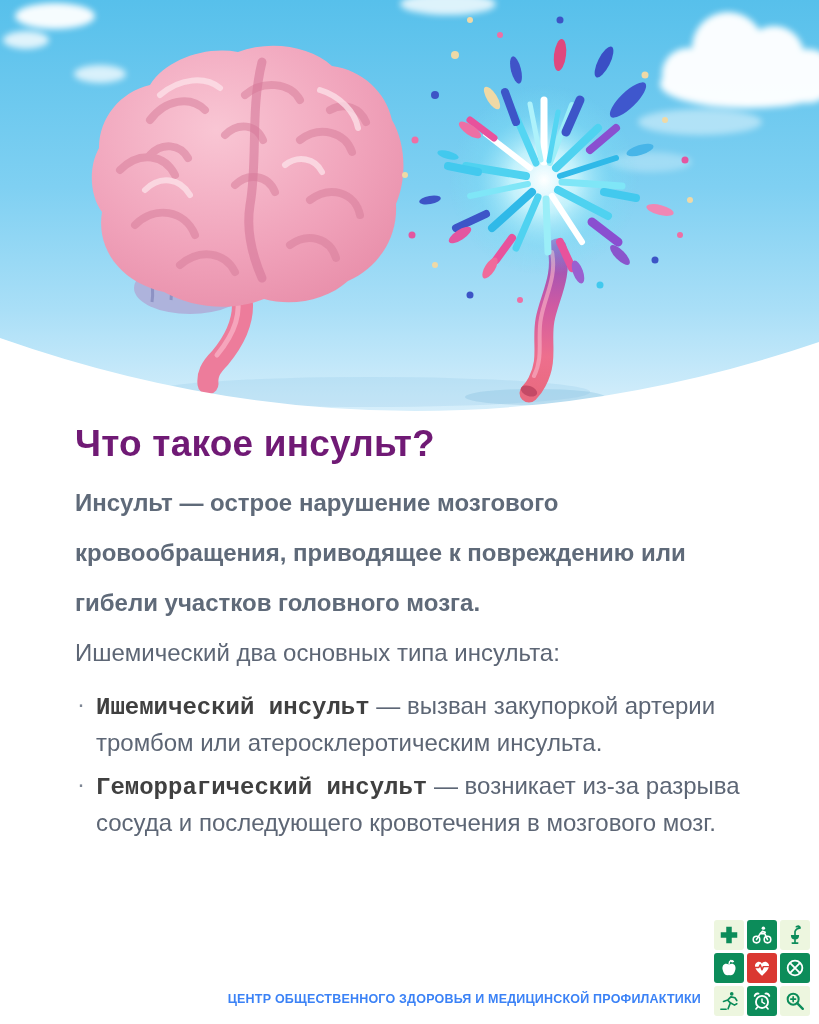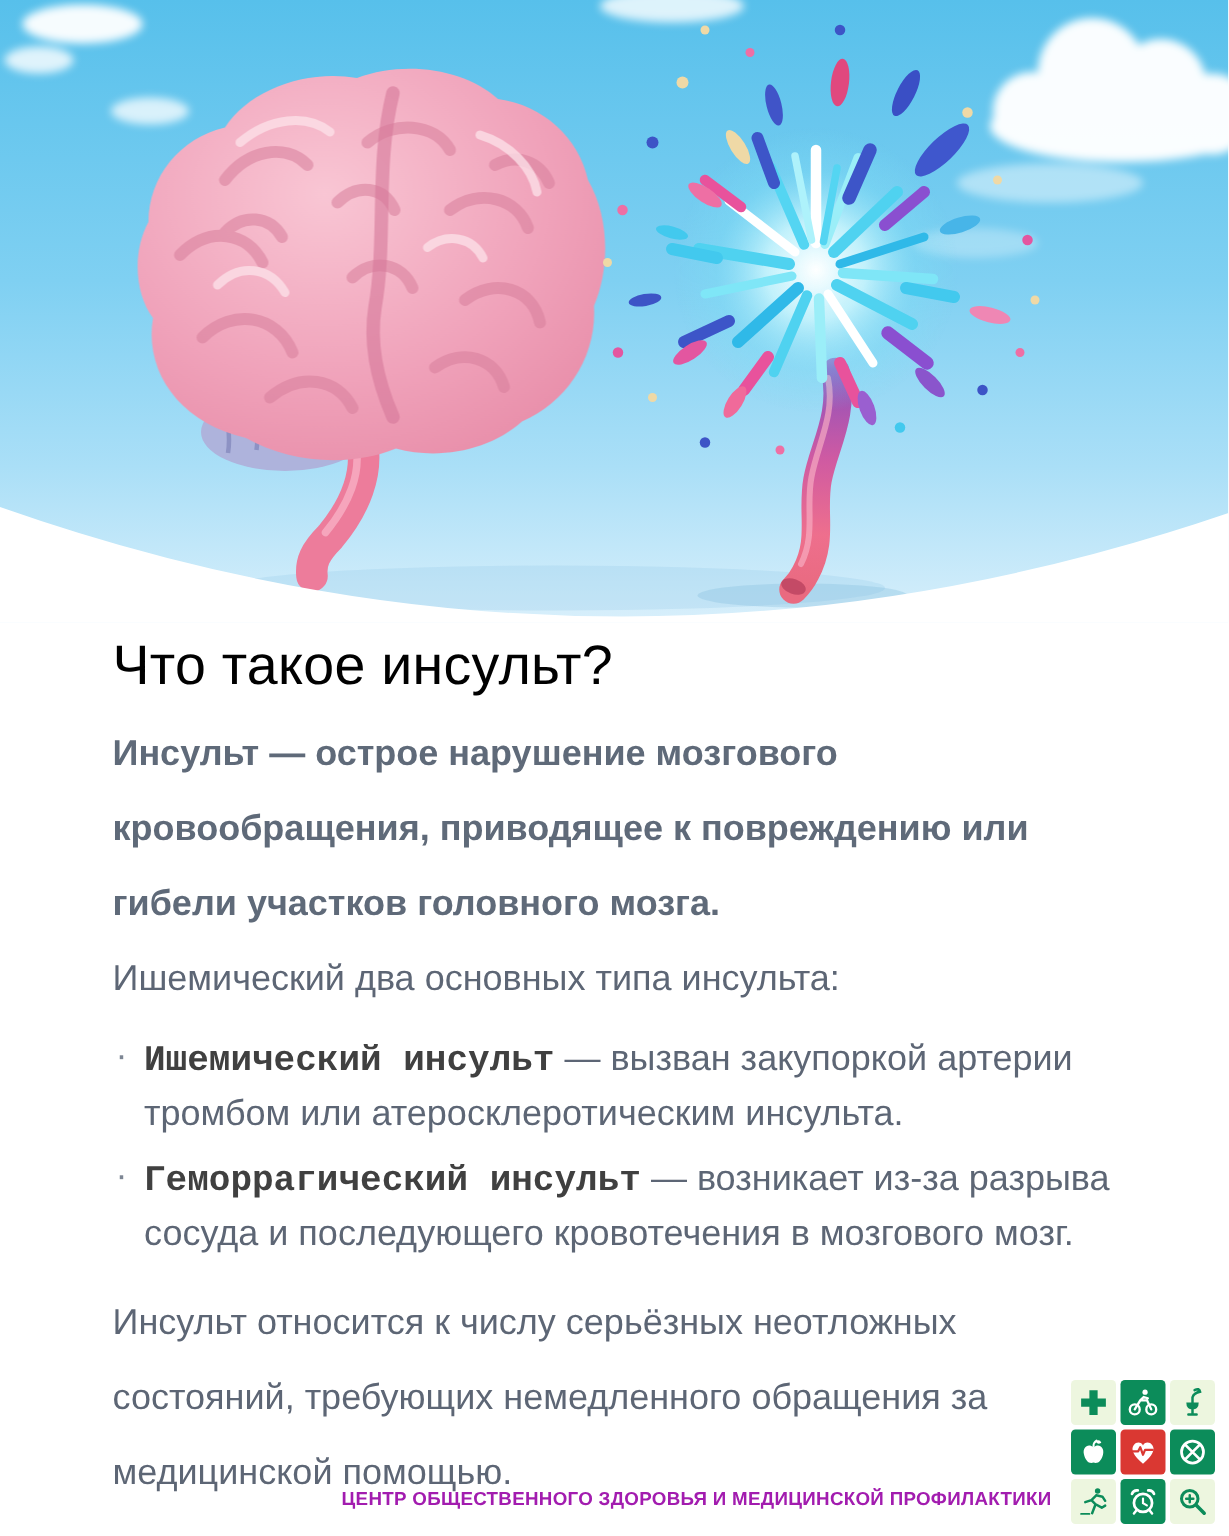--- a/index.html
+++ b/index.html
@@ -1,33 +1,33 @@
 <!DOCTYPE html>
 <html><head>
 <meta charset="utf-8">
 <style>
   html,body{margin:0;padding:0;background:#ffffff;}
   .page{position:relative;width:819px;height:1024px;overflow:hidden;background:#ffffff;
         font-family:"Liberation Sans",sans-serif;}
   .hero{position:absolute;top:0;left:0;width:819px;height:415px;}
   .hero svg{display:block;}
   .content{position:absolute;left:75px;top:418px;width:672px;color:#5d6675;}
-  .content h1{margin:6px 0 14px 0;font-size:37px;line-height:40px;font-weight:normal;
-              color:#000000;letter-spacing:.2px;}
+  .content h1{margin:6px 0 14px 0;font-size:37px;line-height:40px;font-weight:bold;
+              color:#701a75;letter-spacing:.2px;}
   .content p{margin:0;font-size:24px;line-height:50px;}
   .lead{font-weight:bold;color:#5f6a79;}
   .line2{color:#5d6675;}
   ul.bullets{list-style:none;margin:10px 0 0 0;padding:0;}
   ul.bullets li{position:relative;padding-left:21px;margin-bottom:8px;
                 font-size:24px;line-height:35px;}
   ul.bullets .dot{position:absolute;left:2px;top:-2px;color:#7d8694;font-size:24px;}
   ul.bullets strong{color:#404040;font-family:Liberation Mono, monospace;}
   .outro{margin-top:17px !important;}
   .footer-org{position:absolute;right:118px;bottom:18px;font-size:12.5px;font-weight:bold;
-              color:#a21caf;letter-spacing:.2px;white-space:nowrap;margin-left:42px;}
+              color:#3b82f6;letter-spacing:.2px;white-space:nowrap;margin-left:42px;}
   .logo-grid{position:absolute;right:9px;bottom:8px;display:grid;
              grid-template-columns:repeat(3,30px);grid-auto-rows:30px;gap:3px;}
   .tile{border-radius:3px;display:grid;place-items:center;}
   .tile.green{background:#0c8c5a;}
   .tile.light{background:#edf6df;}
   .tile.red{background:#da3832;}
   .tile svg{display:block;}
 </style>
 </head>
 <body>
@@ -215,21 +215,20 @@
       <li>
         <span class="dot">·</span>
         <strong>Ишемический инсульт</strong><span> — вызван закупоркой артерии тромбом или атеросклеротическим инсульта.</span>
       </li>
       <li>
         <span class="dot">·</span>
         <strong>Геморрагический инсульт</strong><span> — возникает из-за разрыва сосуда и последующего кровотечения в мозгового мозг.</span>
       </li>
     </ul>
 
-    <p class="outro">Инсульт относится к числу серьёзных неотложных состояний, требующих немедленного обращения за медицинской помощью.</p>
   </main>
 
   <div class="footer-org">ЦЕНТР ОБЩЕСТВЕННОГО ЗДОРОВЬЯ И МЕДИЦИНСКОЙ ПРОФИЛАКТИКИ</div>
 
   <div class="logo-grid">
     <div class="tile light">
       <svg width="22" height="22" viewBox="0 0 24 24">
         <path d="M9 3h6v6h6v6h-6v6H9v-6H3V9h6z" fill="#0c8c5a"></path>
       </svg>
     </div>

